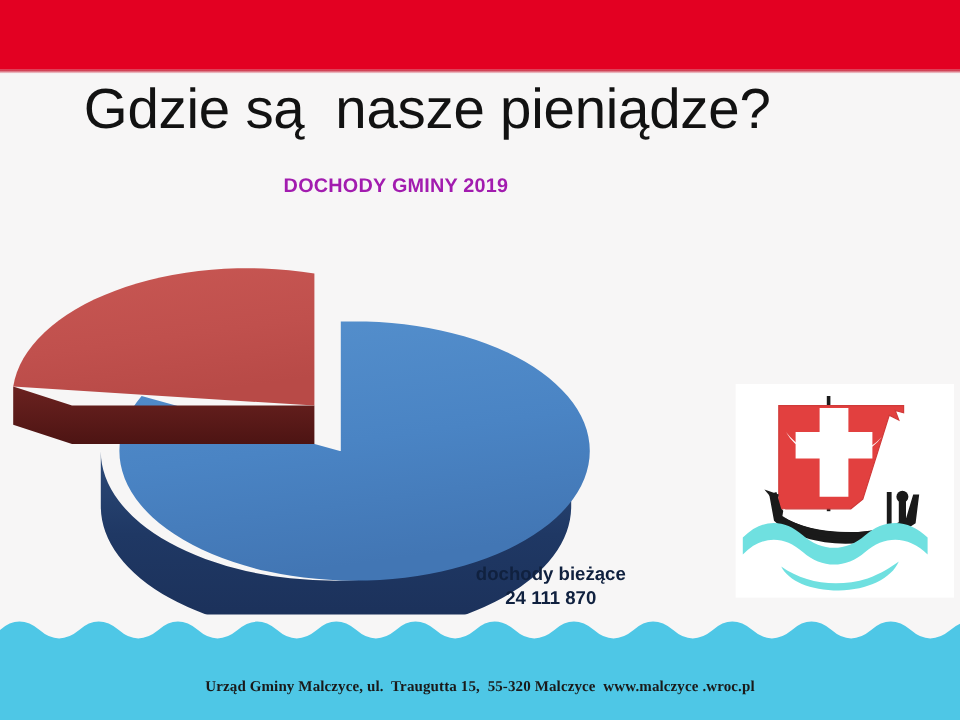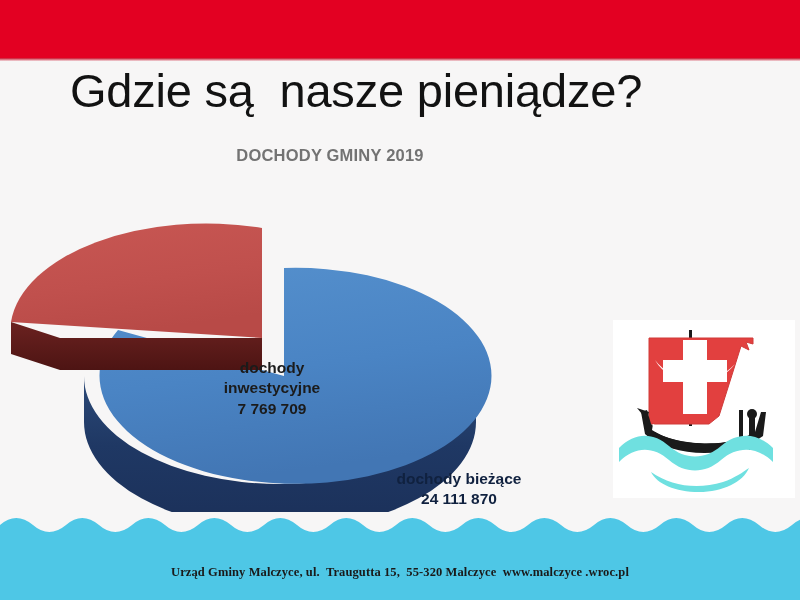--- a/index.html
+++ b/index.html
@@ -60,21 +60,21 @@
     width: 620px;
     height: 380px;
   }
   #chart-title {
     position: absolute;
     left: 0; top: 14px;
     width: 660px;
     text-align: center;
     font-size: 16.5px;
     font-weight: bold;
-    color: #737373;
+    color: #a21caf;
     letter-spacing: 0.2px;
   }
 
   #pie-wrap {
     position: absolute;
     left: 0; top: 0;
     width: 620px;
     height: 380px;
   }
   #pie-svg {
@@ -217,24 +217,20 @@
         </g>
         <g>
           <path d="M 262 206
                    L 262 96
                    A 196 108 0 0 0 11 190
                    Z" fill="url(#redTop)"></path>
         </g>
       </svg>
     </div>
 
-    <div id="label-red" class="slice-label">
-      <span class="lv">dochody inwestycyjne</span>
-      <span class="lv">7 769 709</span>
-    </div>
 
     <div id="label-blue" class="slice-label">
       <span class="lv">dochody bieżące</span>
       <span class="lv">24 111 870</span>
     </div>
   </div>
 
   <div id="emblem-panel">
     <svg id="emblem-svg" width="182" height="178" viewBox="0 0 182 178">
 

